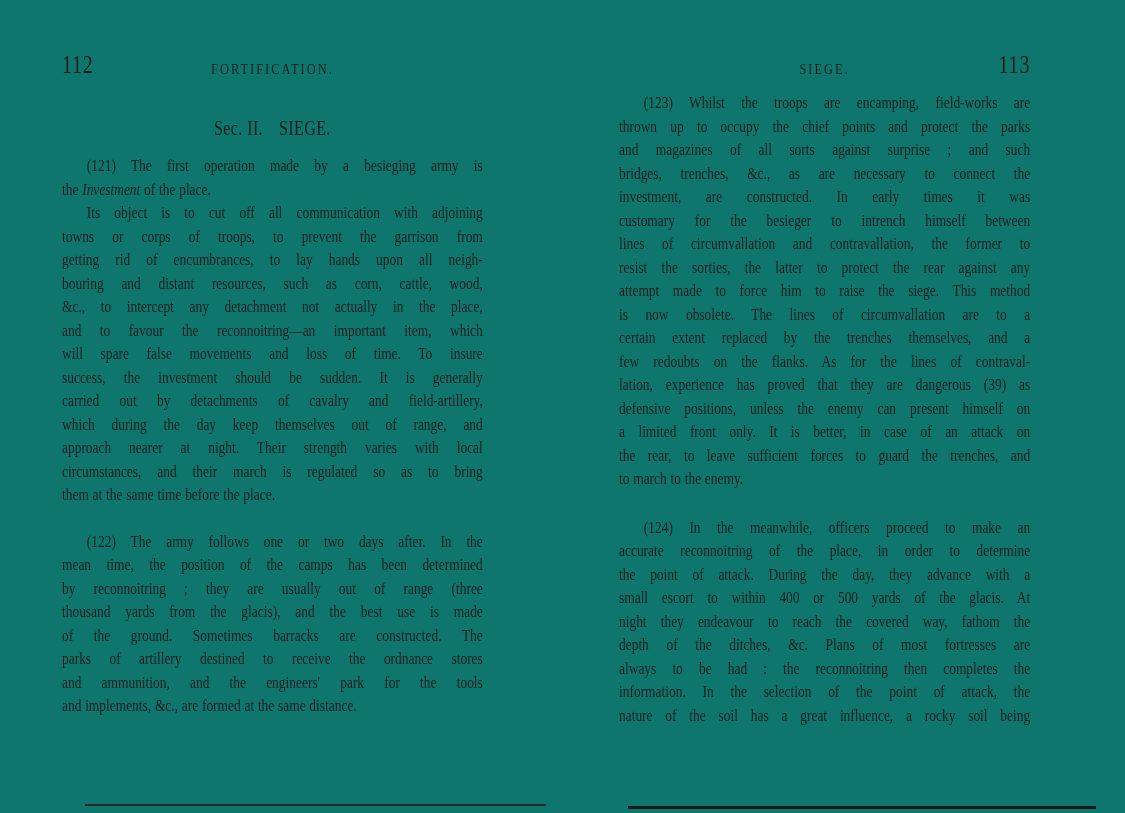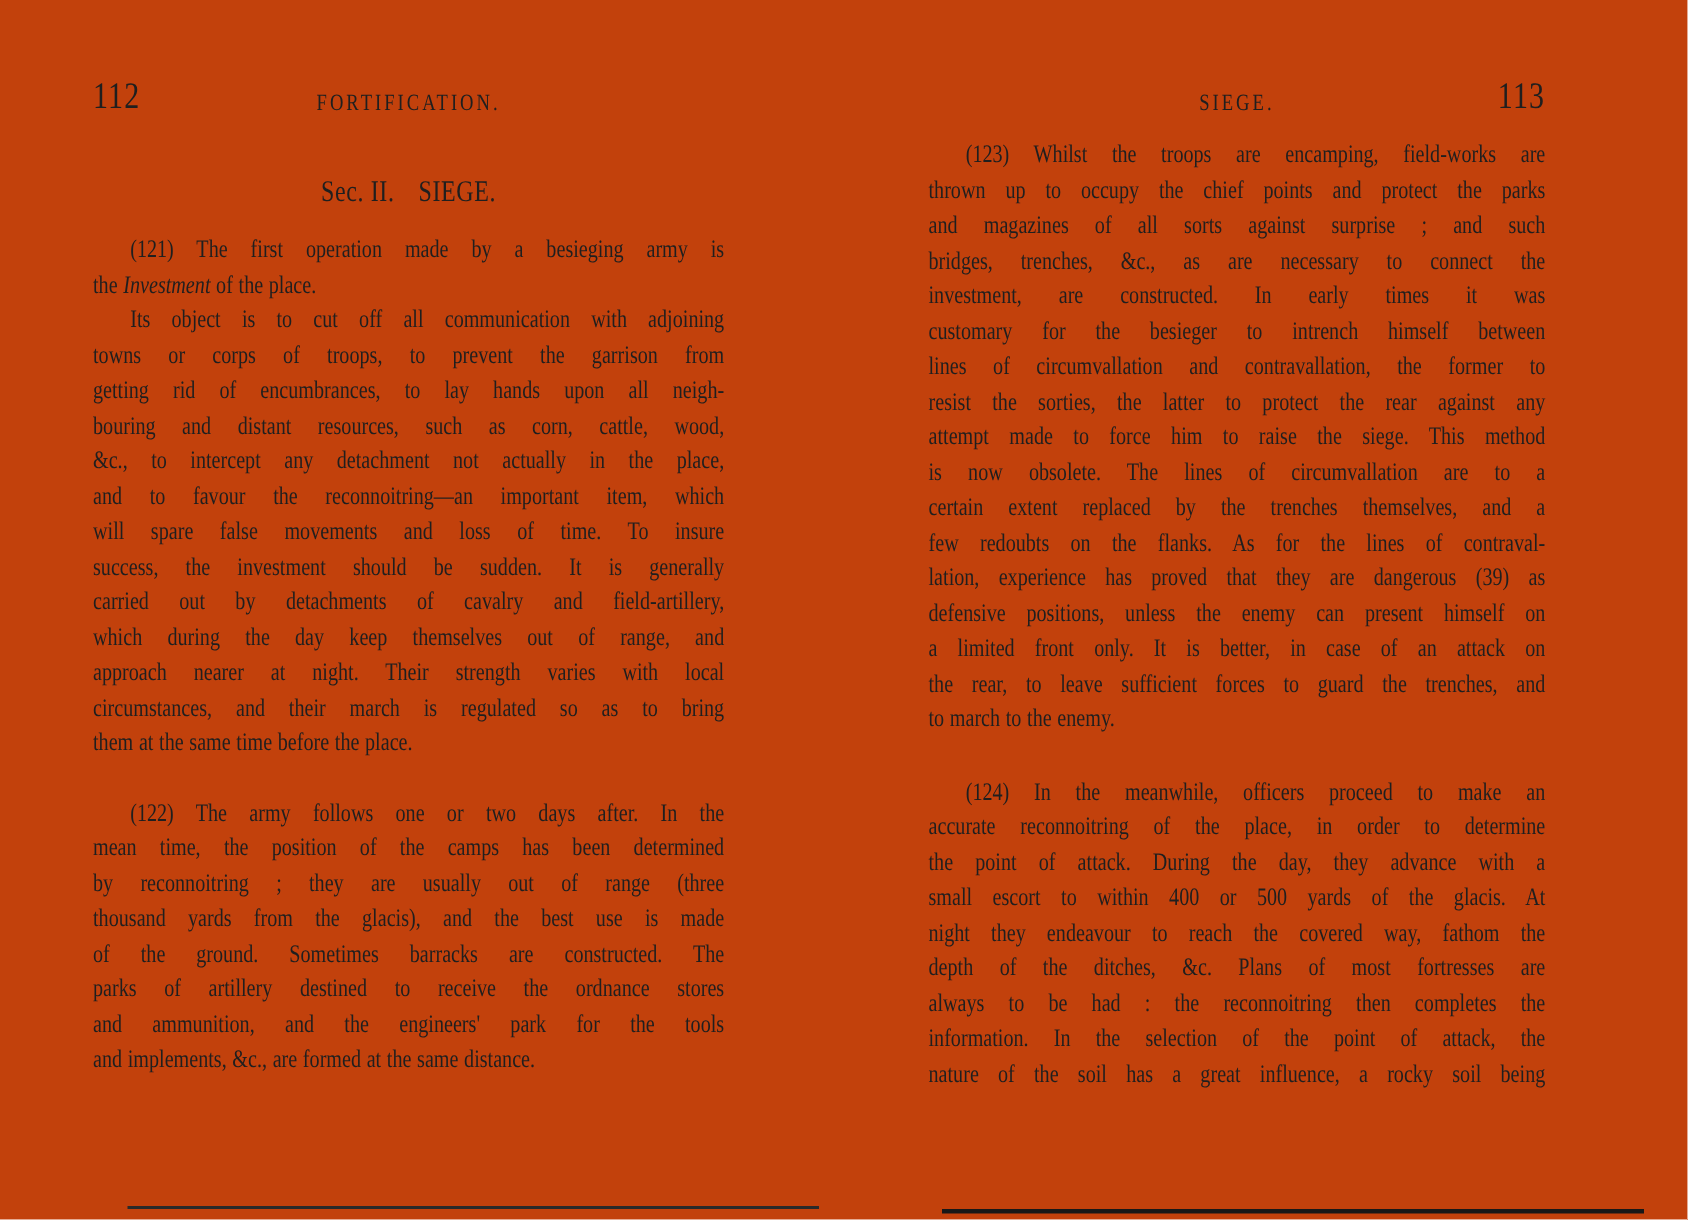--- a/index.html
+++ b/index.html
@@ -1,18 +1,18 @@
 <!DOCTYPE html>
 <html><head>
 <meta charset="utf-8">
 <style>
   html,body{margin:0;padding:0;background:#ffffff;}
   .canvas{
     position:relative;width:1125px;height:813px;overflow:hidden;
-    background:#c2410c;color:#1f1f1f;
+    background:#0f766e;color:#1f1f1f;
     font-family:"Liberation Serif","DejaVu Serif",serif;
     -webkit-font-smoothing:antialiased;
   }
   .page{position:absolute;top:0;height:100%;}
   .page-left{left:62px;width:421px;}
   .page-right{left:619px;width:411px;}
   .inner{position:absolute;top:0;transform:scaleX(0.8);transform-origin:0 0;}
   .page-left  .inner{width:526px;}
   .page-right .inner{width:514px;}
 

